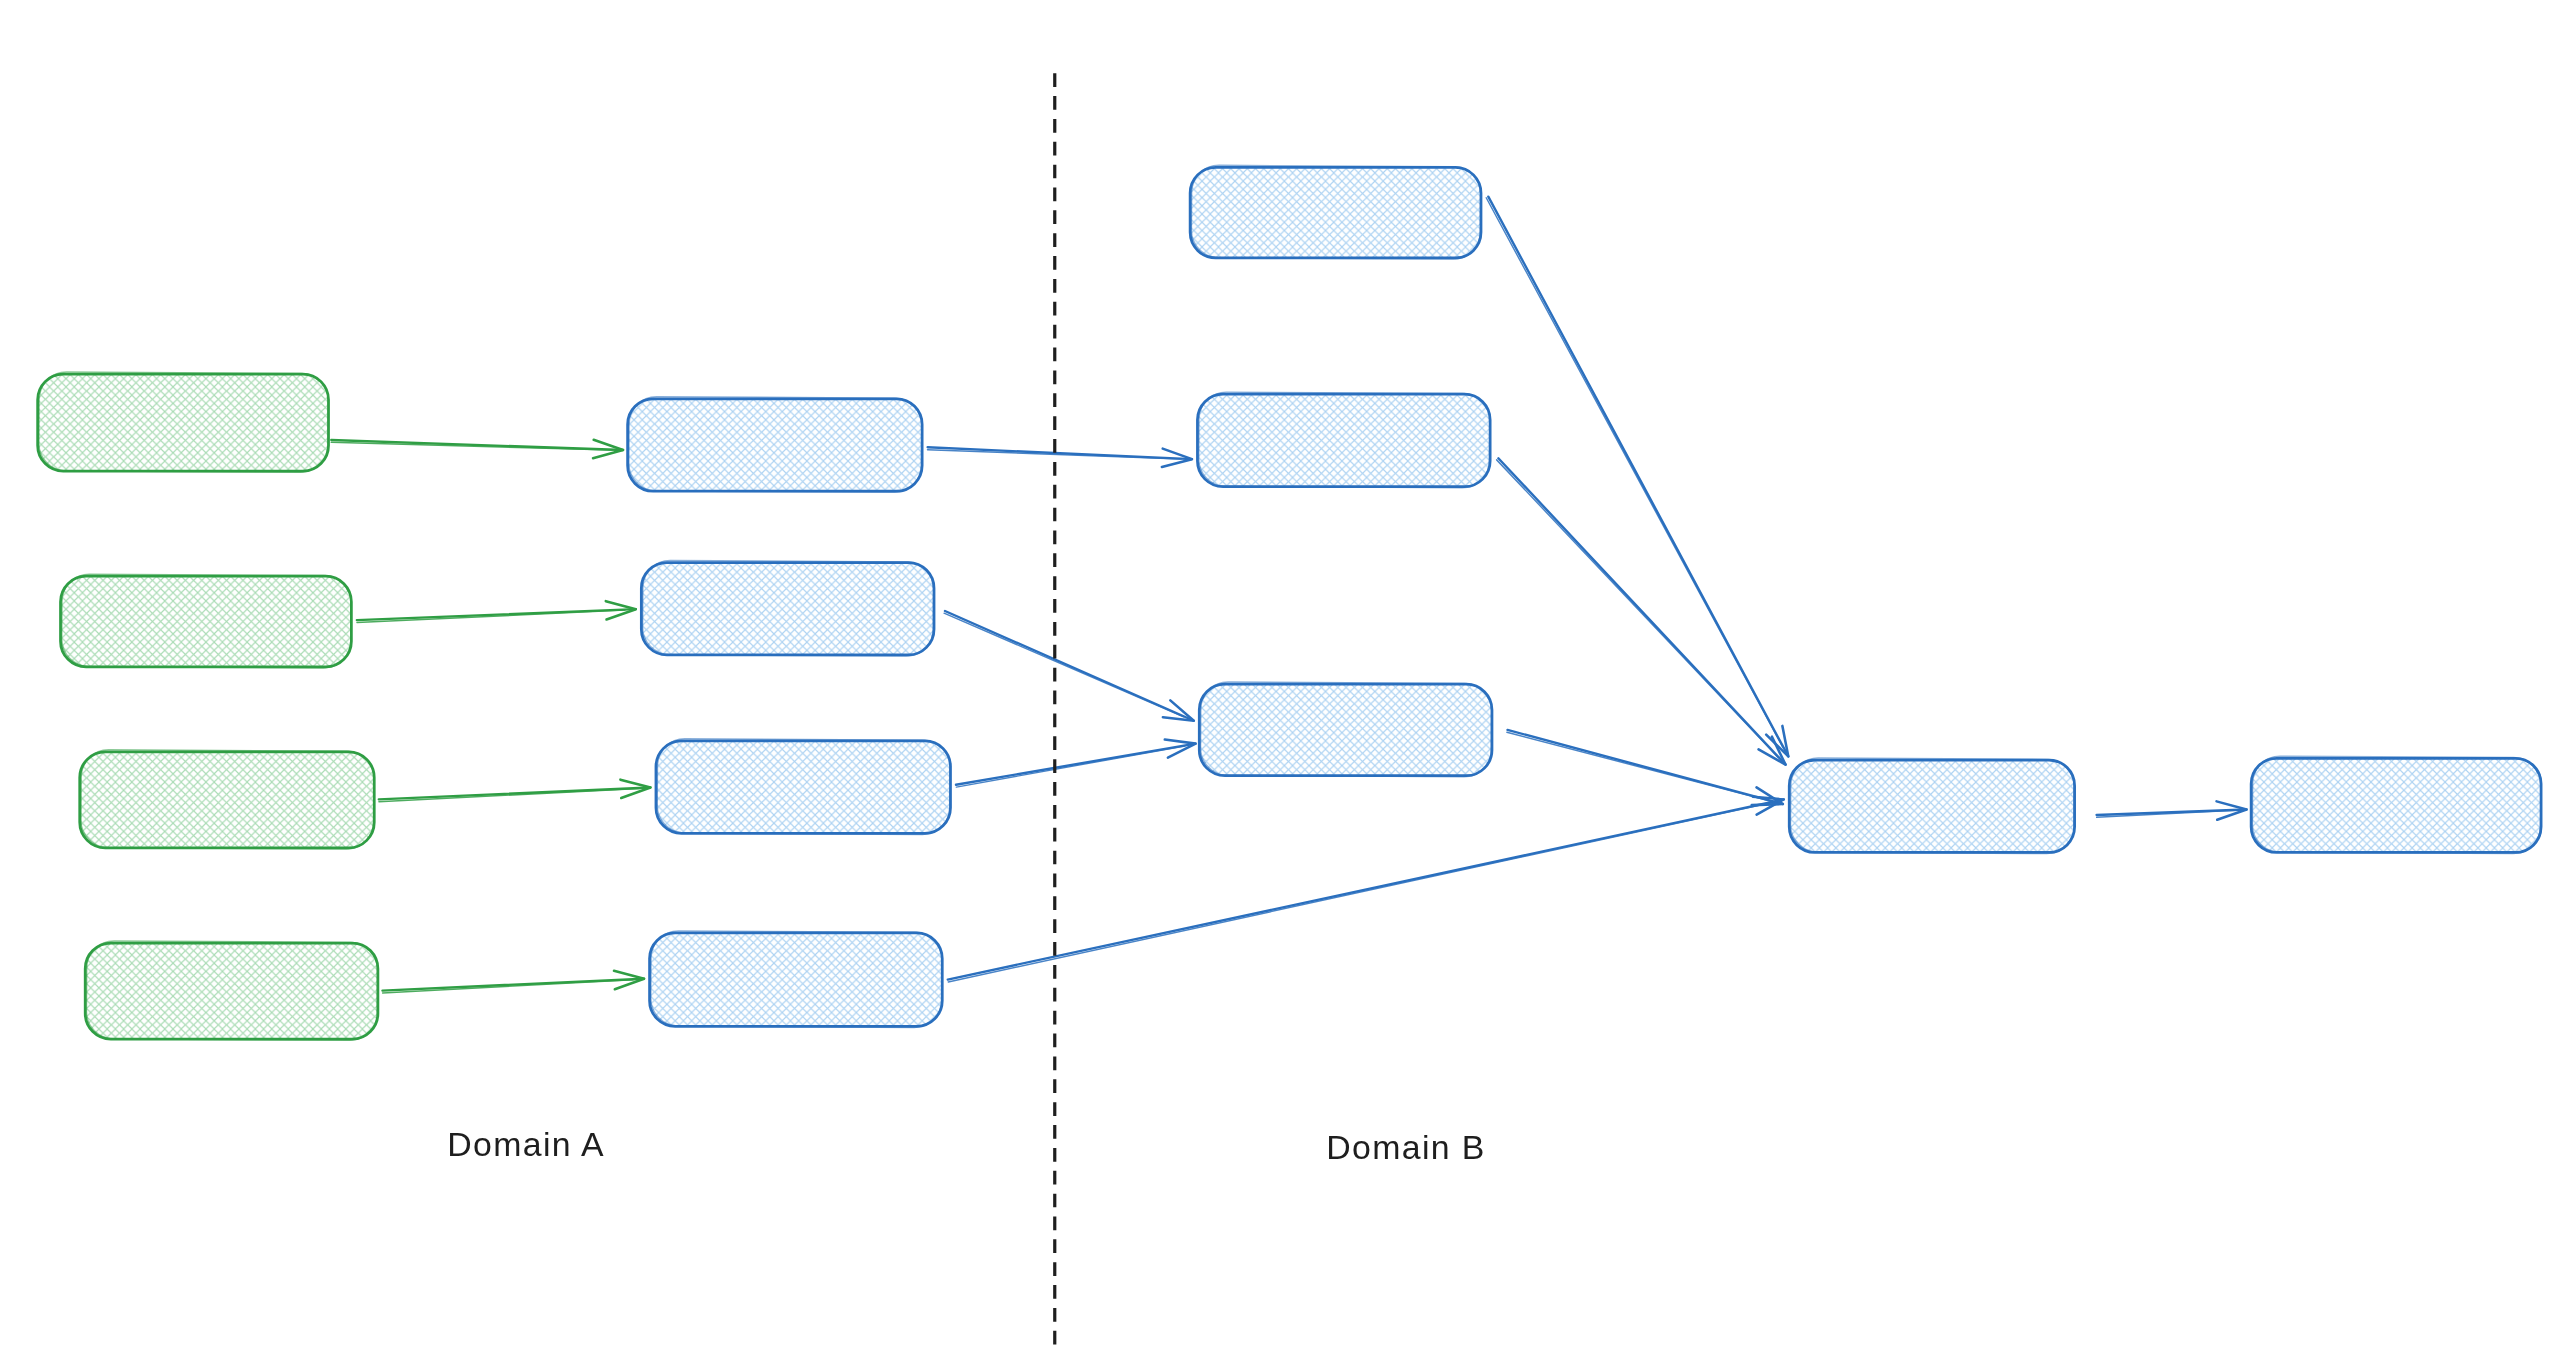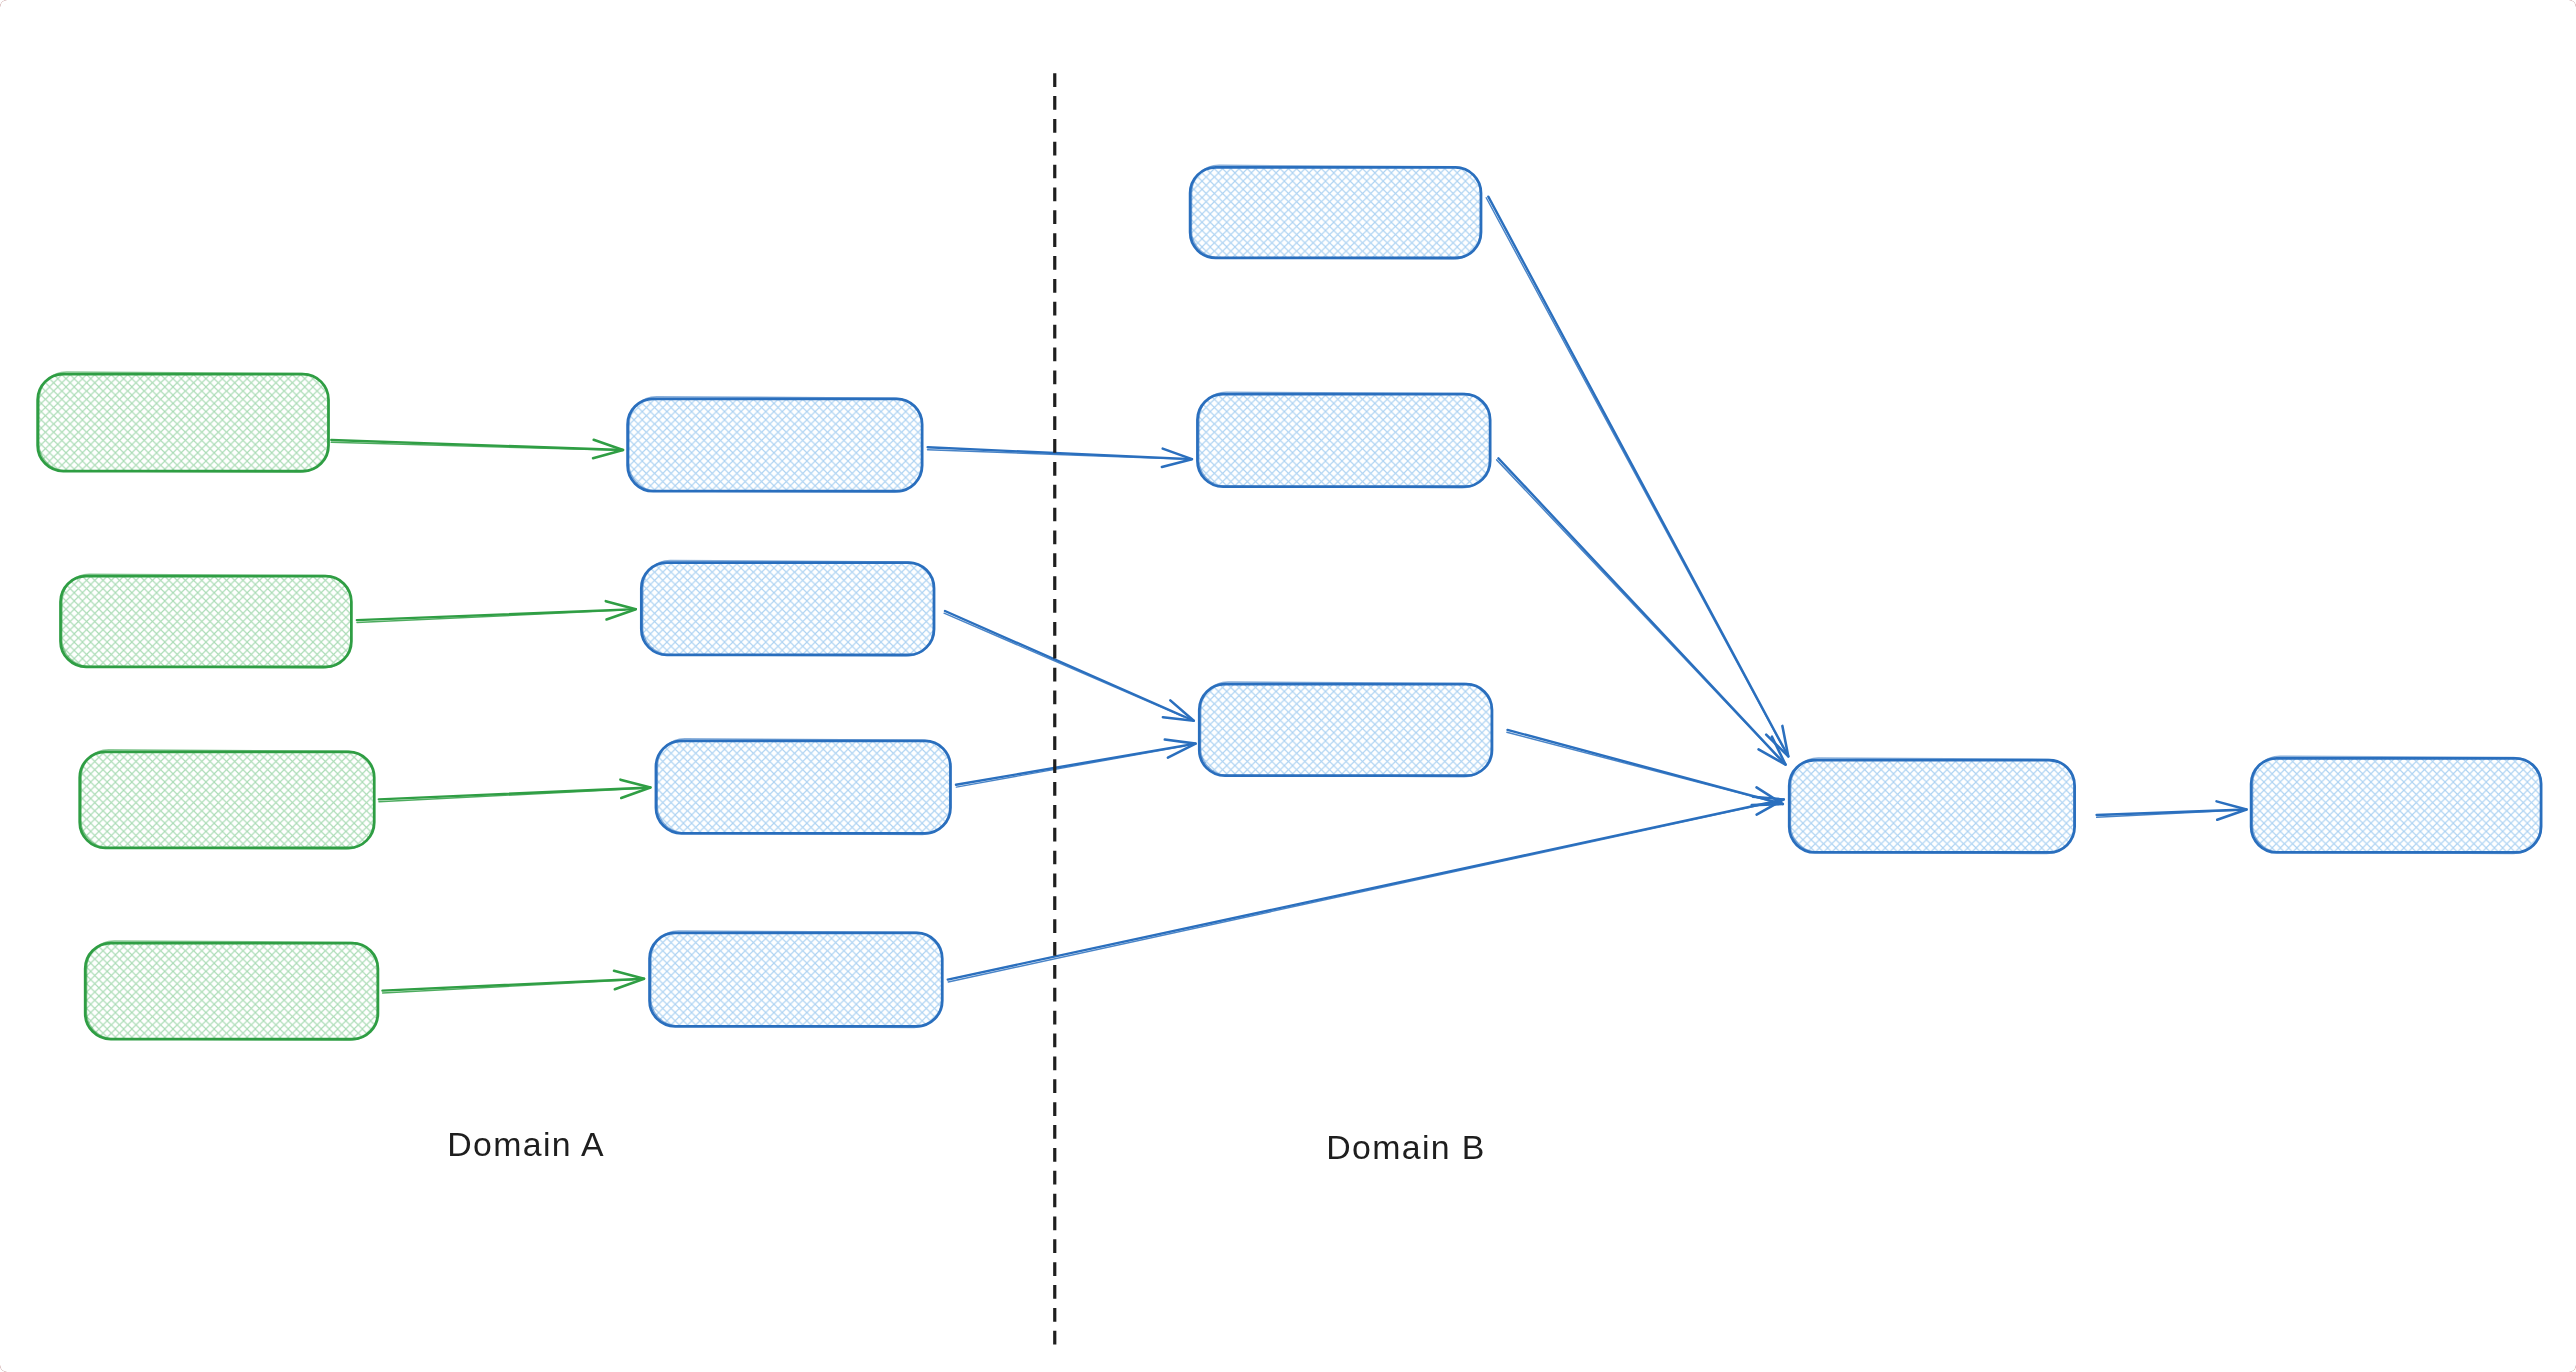--- a/index.html
+++ b/index.html
@@ -2,21 +2,20 @@
 <html style="font-size:14.6px"><head>
 <meta charset="utf-8">
 <style>
   html, body { margin: 0; padding: 0; background: #ffffff; }
   .stage {
     position: relative;
     width: 2576px;
     height: 1372px;
     background: #7f1d1d;
     overflow: hidden;
-    border-radius: 7px;
   }
   svg { display: block; }
   .label {
     font-family: "Liberation Sans", sans-serif;
     font-size: 37px;
     letter-spacing: 1.5px;
     font-weight: 500;
   }
 </style>
 </head>

